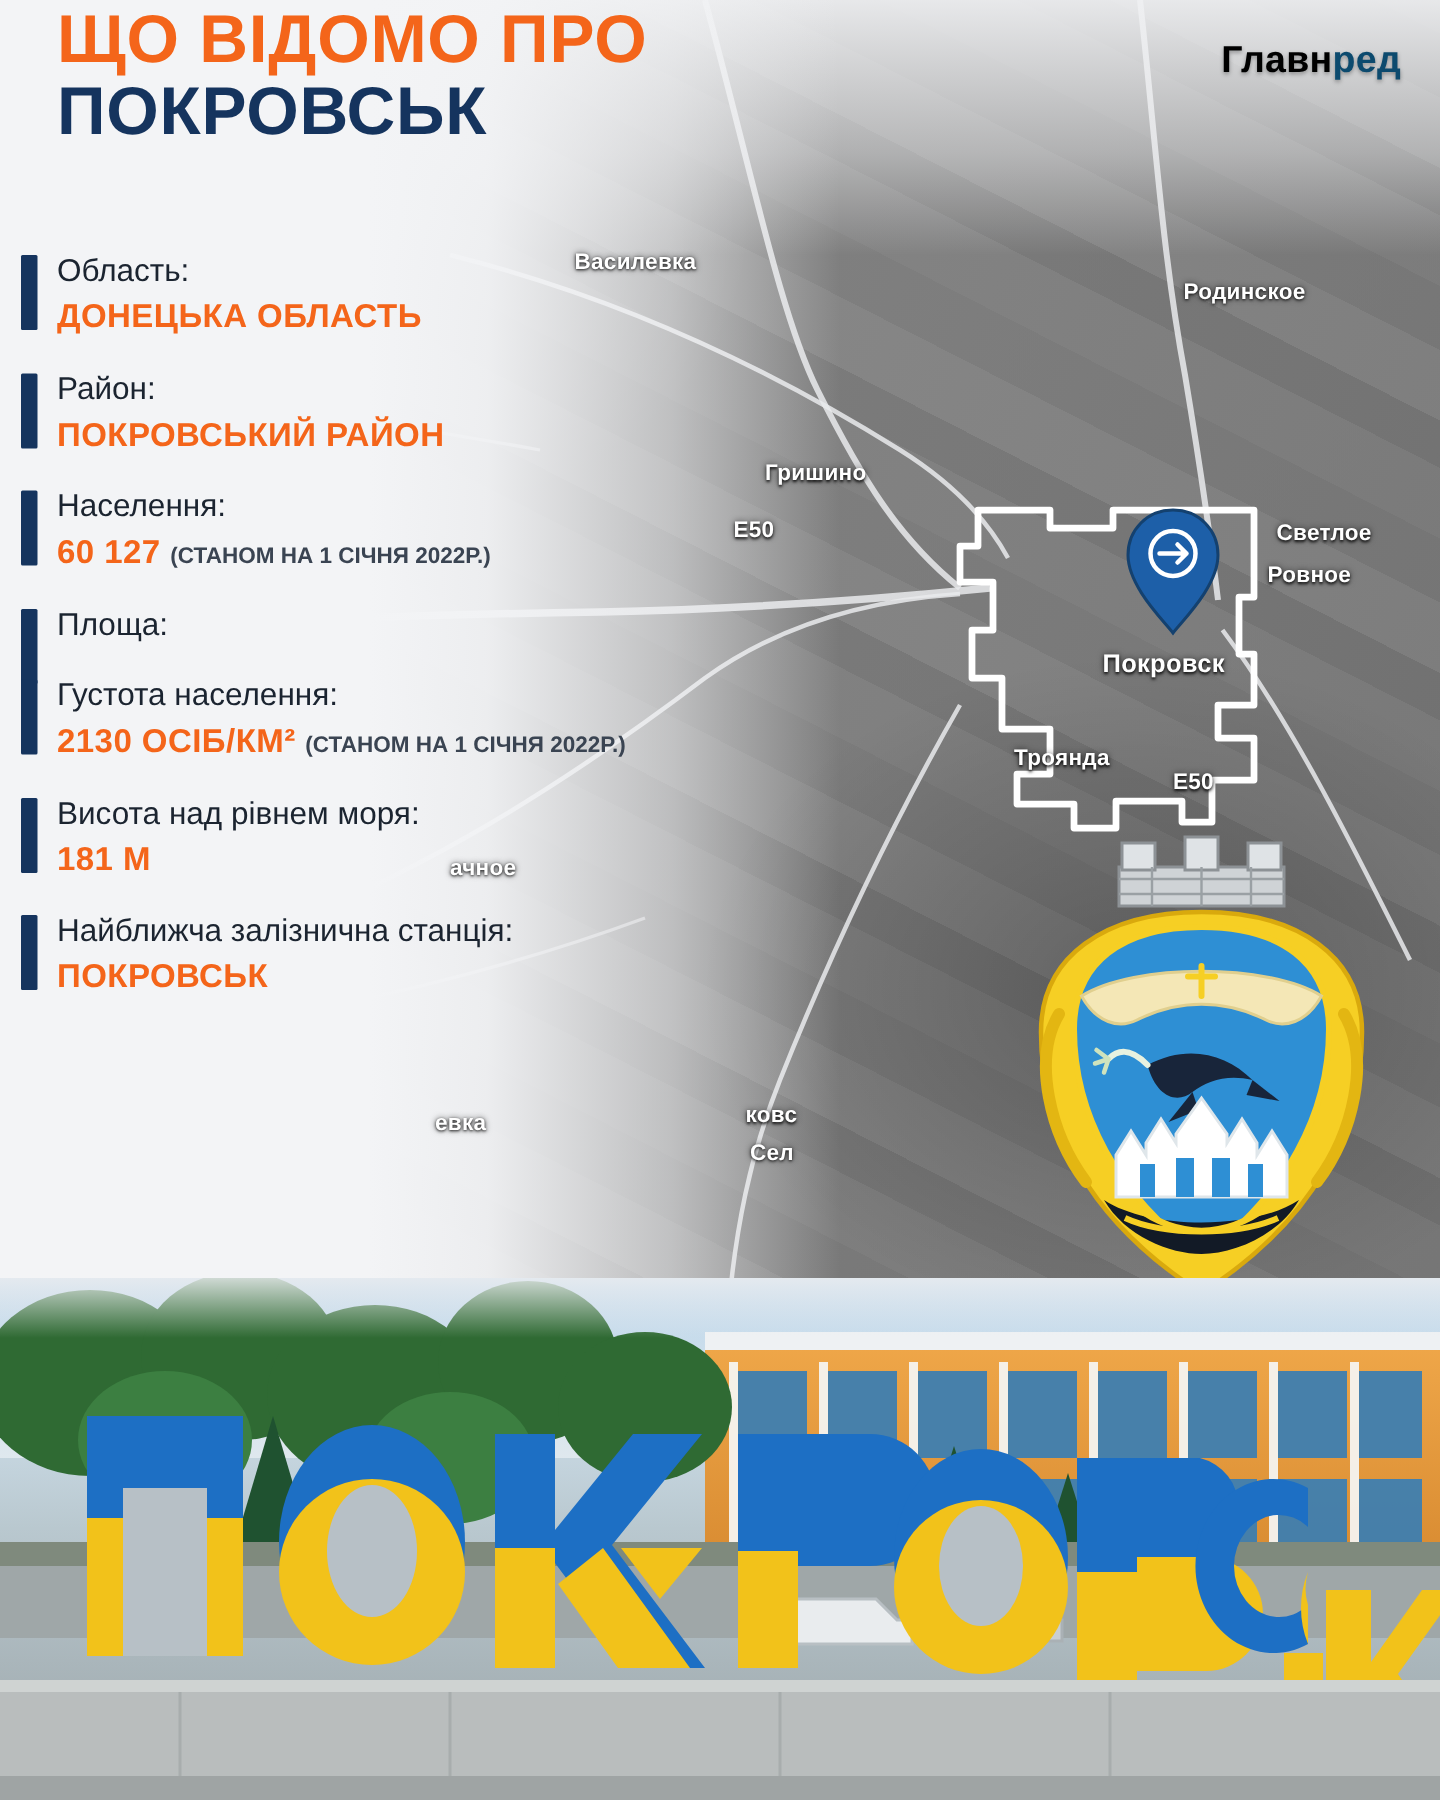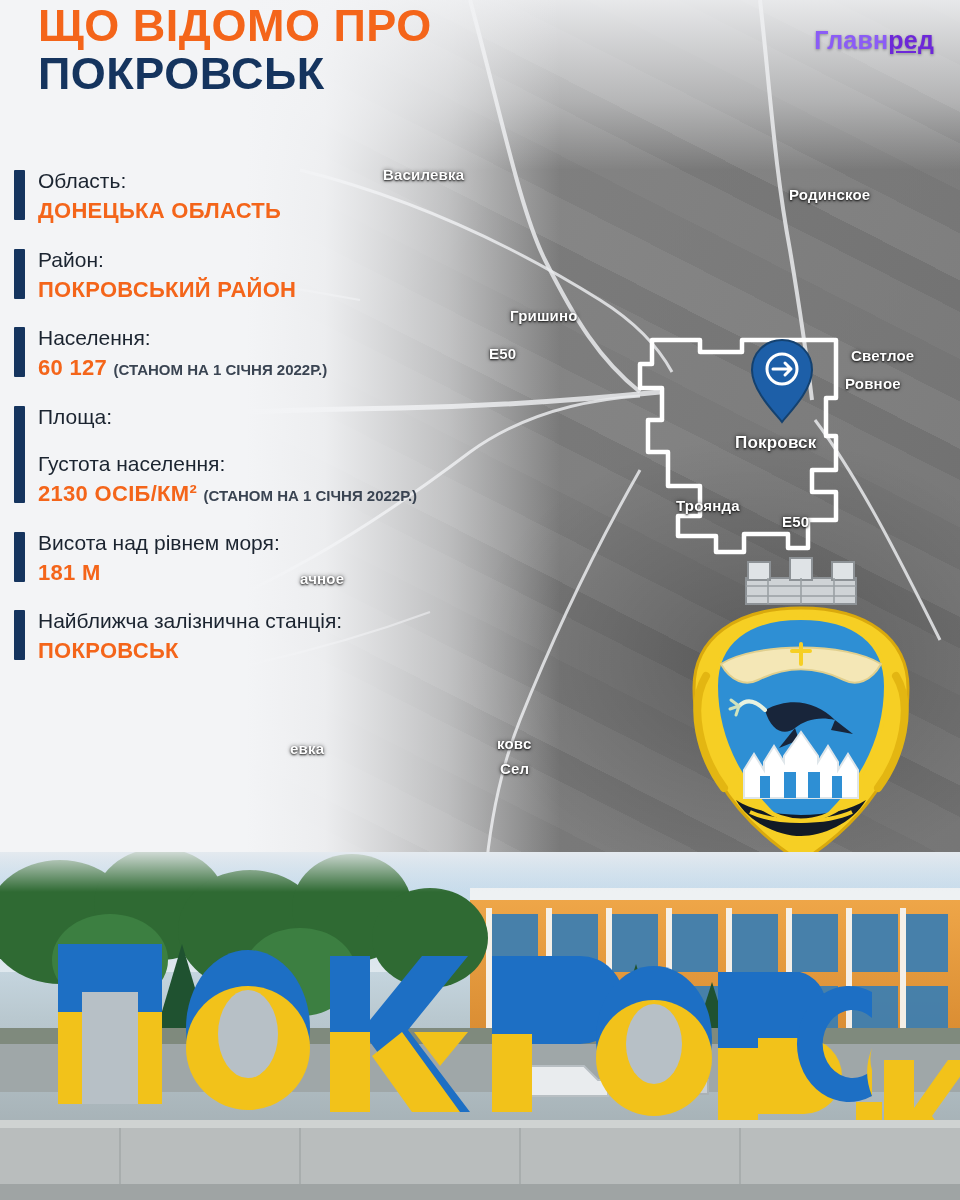--- a/index.html
+++ b/index.html
@@ -90,22 +90,22 @@
 
   
   .logo {
     position: absolute;
     right: 26px; top: 26px;
     font-size: 25px;
     font-weight: 800;
     letter-spacing: .2px;
     text-shadow: 0 1px 3px rgba(0,0,0,.35);
   }
-  .logo .a { color: #8b5cf6; }
-  .logo .b { color: #6d28d9; text-decoration: underline; }
+  .logo .a { color: #000000; }
+  .logo .b { color: #0c4a6e; }
 
   
   .facts {
     position: absolute;
     left: 14px; top: 168px;
     width: 580px;
   }
   .fact {
     position: relative;
     padding-left: 24px;

